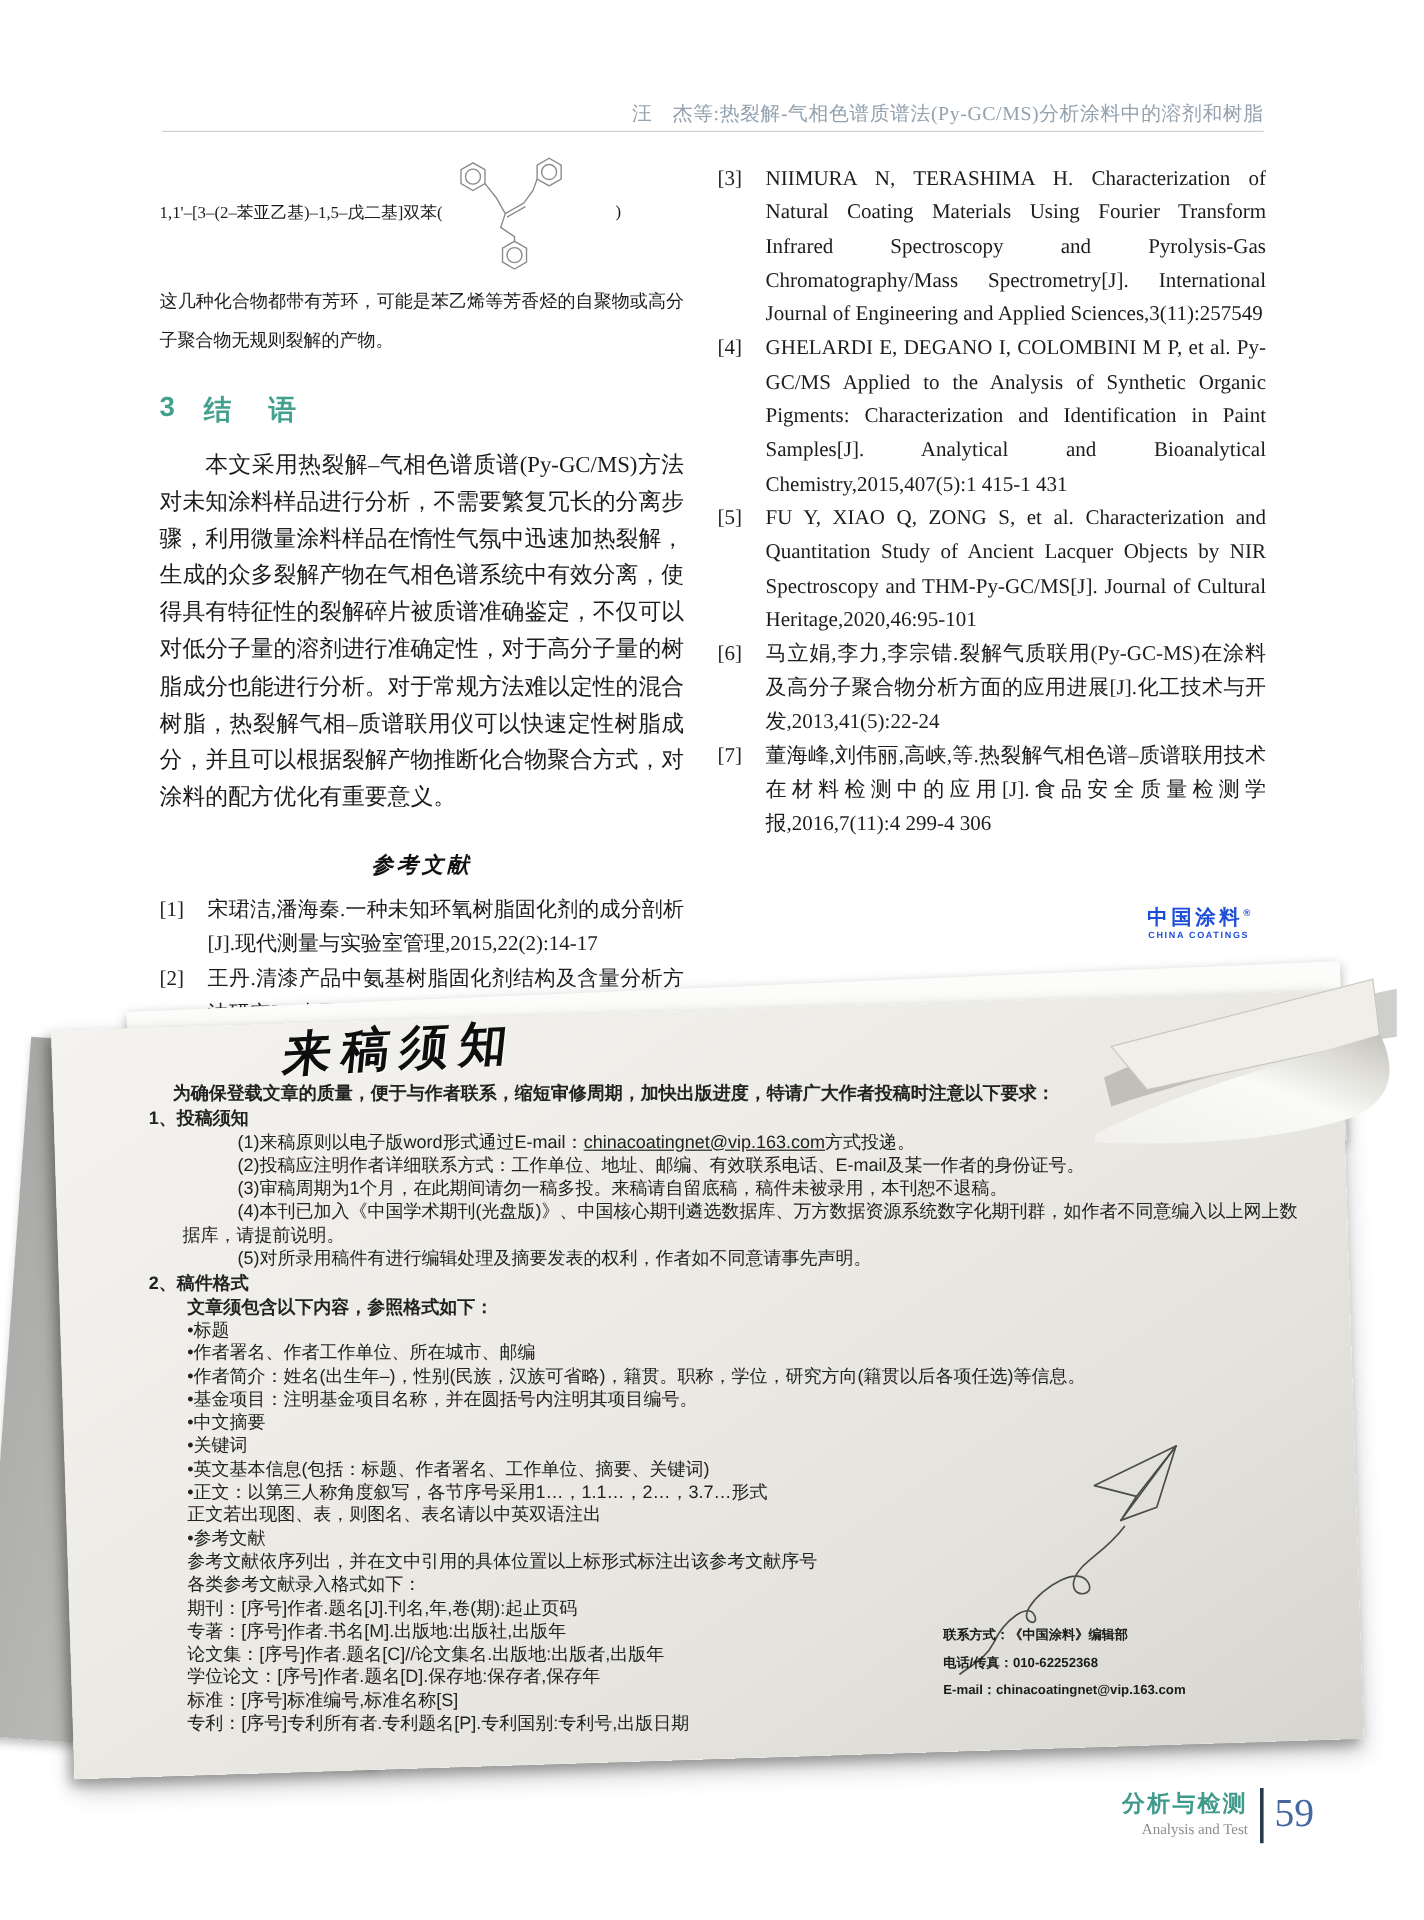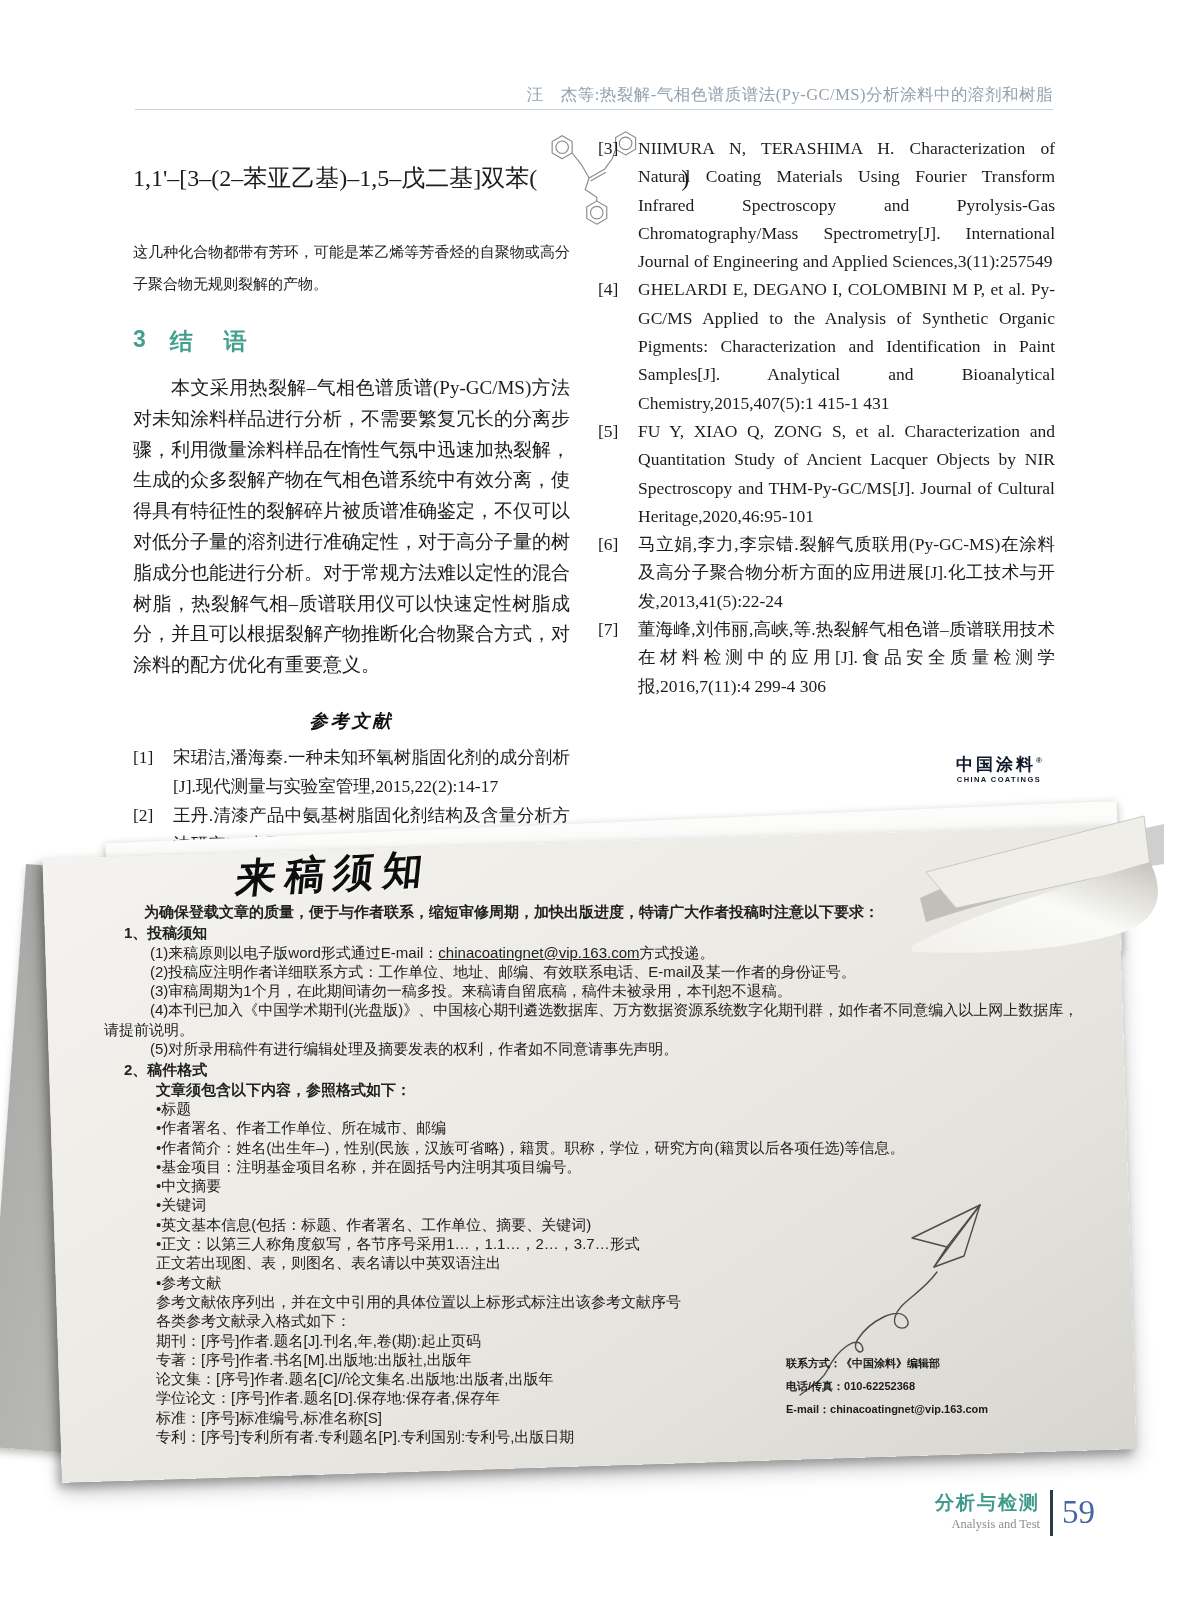--- a/index.html
+++ b/index.html
@@ -11,36 +11,36 @@
 
   
   .hdr{position:absolute;top:84px;left:135px;width:918px;text-align:right;
     font-family:Liberation Serif, serif;font-size:16.5px;color:#93a2ae;letter-spacing:.5px;}
   .hdr-rule{position:absolute;top:109px;left:135px;width:918px;height:1px;background:#c9d1d7;}
 
   
   .col-left{position:absolute;left:133px;top:126px;width:437px;}
   .col-right{position:absolute;left:598px;top:134px;width:457px;}
 
-  .compound-row{display:flex;align-items:center;height:104px;font-size:24px;white-space:nowrap;}
+  .compound-row{display:flex;align-items:center;height:104px;font-size:14px;white-space:nowrap;}
   .compound-close{margin-left:40px;}
   .chem{flex:none;margin-left:4px;}
 
   .para{font-size:15px;line-height:32px;text-align:justify;margin:6px 0 0;}
   .sec-h{margin:26px 0 0;display:flex;gap:20px;color:#43a08e;
     font-family:"Liberation Sans",sans-serif;font-weight:bold;font-size:23px;letter-spacing:4px;}
   .conclusion{margin:16px 0 0;font-size:19px;line-height:30.8px;text-align:justify;text-indent:2em;}
   .refs-title{margin:28px 0 10px;text-align:center;font-family:"Liberation Sans",sans-serif;
     font-size:18px;font-weight:bold;letter-spacing:3px;color:#111;font-style:italic;}
   .ref{display:flex;font-size:17.5px;line-height:29px;text-align:justify;}
   .ref-num{flex:none;width:40px;}
   .ref-text{flex:1;}
   .col-right .ref{line-height:28.3px;}
 
-  .logo{position:absolute;left:956px;top:755px;text-align:center;color:#0f172a;
+  .logo{position:absolute;left:956px;top:755px;text-align:center;color:#1d4ed8;
     font-family:"Liberation Sans",sans-serif;line-height:1.15;}
   .logo-cn{font-size:17px;font-weight:bold;letter-spacing:3px;}
   .logo-reg{font-size:8px;vertical-align:super;letter-spacing:0;}
   .logo-en{font-size:7.5px;font-weight:bold;letter-spacing:1.4px;margin-top:1px;}
 
   
   .notice{position:absolute;left:0;top:818px;width:1187px;height:684px;}
   .sheet-back{position:absolute;left:108px;top:4px;width:1012px;height:150px;background:#fcfcfa;
     transform:rotate(-2.4deg);box-shadow:0 3px 9px rgba(70,70,68,.4);}
   .sheet-gray{position:absolute;left:26px;top:46px;width:330px;height:584px;
@@ -53,21 +53,21 @@
   .curl{position:absolute;left:912px;top:-18px;width:268px;height:168px;}
 
   .notice-title{position:absolute;left:236px;top:28px;color:#0e0e0e;
     font-family:"Liberation Sans",sans-serif;font-weight:900;font-size:40px;letter-spacing:9px;
     transform:rotate(-3deg) skewX(-9deg);text-shadow:1px 1px 0 rgba(255,255,255,.7);}
 
   .notice-body{position:absolute;left:104px;top:84px;width:988px;color:#222;
     font-family:"Liberation Sans",sans-serif;font-size:15px;line-height:19.3px;}
   .nb-intro{padding-left:40px;font-weight:bold;}
   .nb-st{padding-left:20px;font-weight:bold;margin-top:2px;}
-  .nb-item{text-indent:46px;}
+  .nb-item{text-indent:46px;margin-left:48px;}
   .nb-s2intro{padding-left:52px;font-weight:bold;}
   .nb-line{padding-left:52px;}
   .nl-label{font-weight:normal;}
   .nb-email{text-decoration:underline;}
 
   .contact{position:absolute;left:786px;top:534px;color:#1b1b1b;
     font-family:"Liberation Sans",sans-serif;font-size:11px;line-height:23px;font-weight:bold;}
 
   .overlay-svg{position:absolute;left:0;top:0;pointer-events:none;}
 

